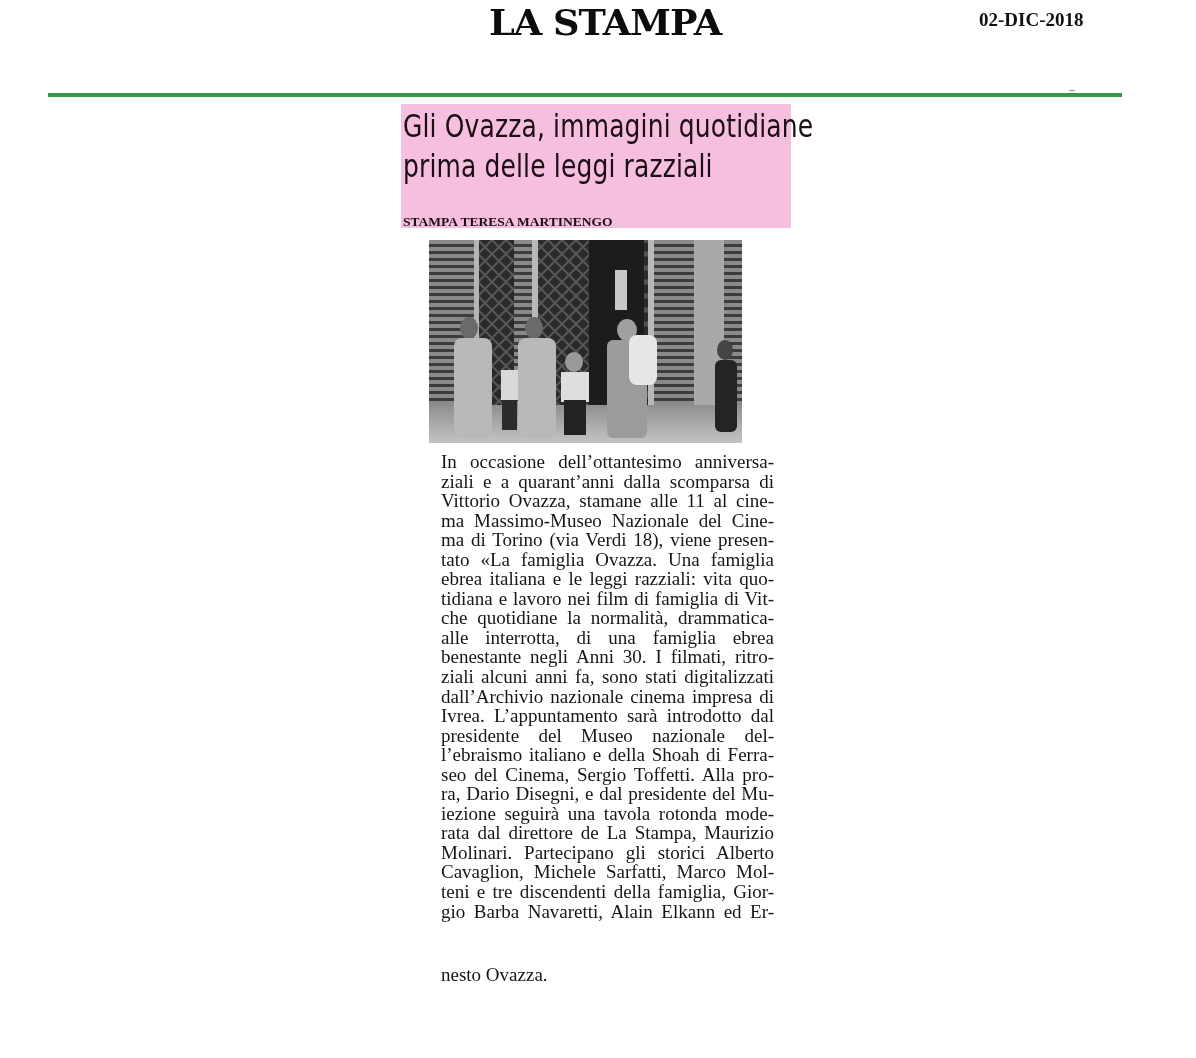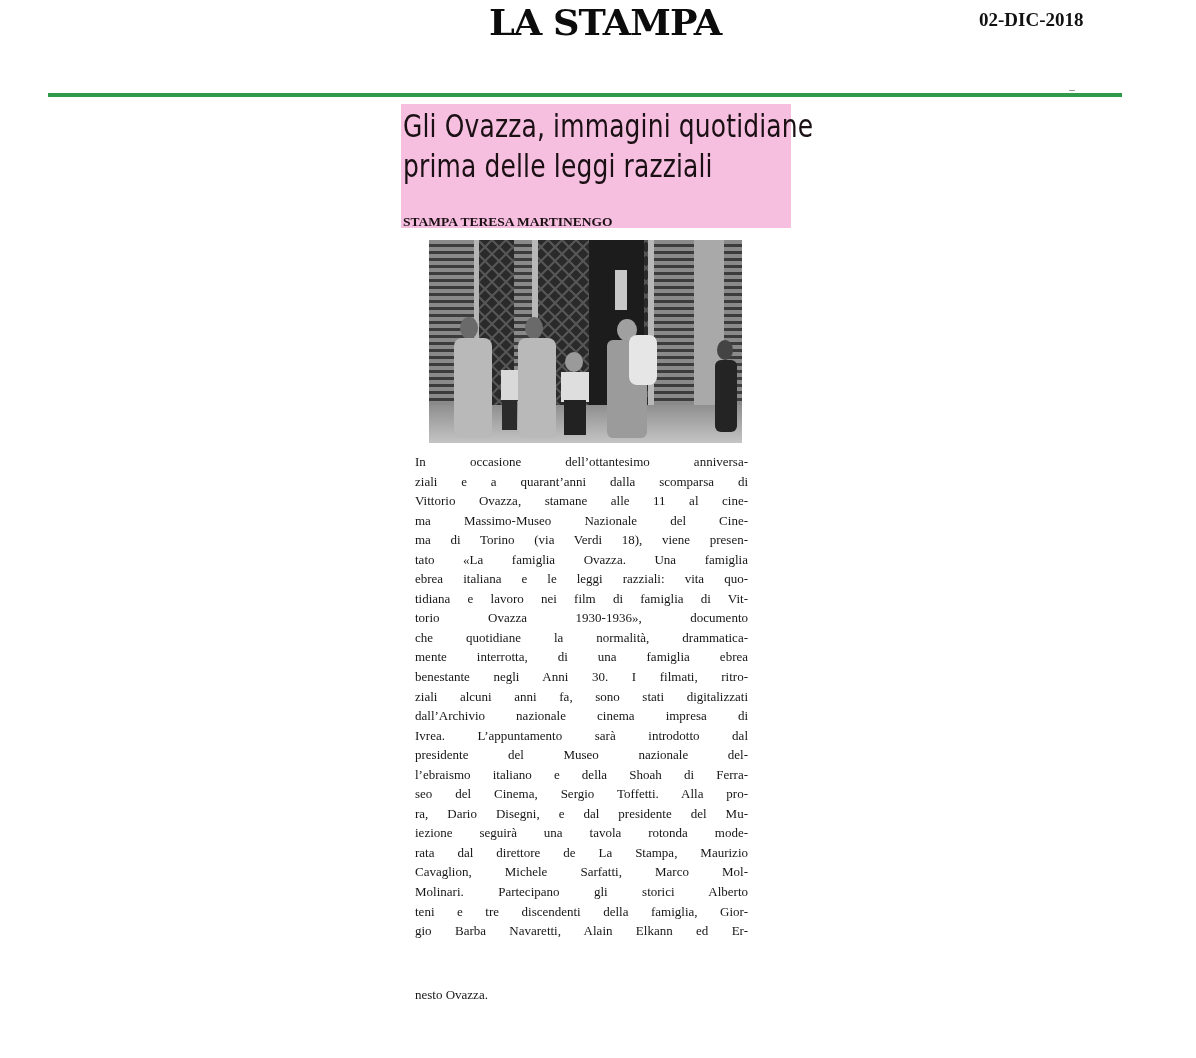--- a/index.html
+++ b/index.html
@@ -5,21 +5,21 @@
     html, body { margin: 0; padding: 0; background: #ffffff; }
     body { width: 1196px; height: 1058px; position: relative; overflow: hidden; font-family: "Liberation Serif", serif; color: #111; }
     .masthead { position: absolute; left: 489px; top: 0px; font-family: "DejaVu Serif", serif; font-weight: 900; font-size: 36px; letter-spacing: -1px; line-height: 44px; color: #0c0c0c; transform: scaleX(1.02); transform-origin: left; }
     .date { position: absolute; left: 969px; top: 9px; font-family: "Liberation Serif", serif; font-weight: bold; font-size: 19px; color: #111; margin-left: 10px; }
     .rule { position: absolute; left: 48px; top: 93px; width: 1074px; height: 4px; background: #2f9a4a; }
     .rule-dot { position: absolute; left: 1069px; top: 90px; width: 6px; height: 1px; background: #999; }
     .headline-box { position: absolute; left: 401px; top: 104px; width: 390px; height: 124px; background: #f6bfe0; }
     .headline { position: absolute; left: 403px; top: 106px; width: 390px; font-family: "DejaVu Sans", sans-serif; font-weight: normal; font-size: 32px; line-height: 40px; color: #1a1013; transform: scaleX(0.78); transform-origin: left top; white-space: nowrap; letter-spacing: 0.2px; }
     .byline { position: absolute; left: 403px; top: 214px; font-family: "Liberation Serif", serif; font-weight: bold; font-size: 13.5px; color: #1a1013; letter-spacing: 0px; }
     .photo { position: absolute; left: 429px; top: 240px; width: 313px; height: 203px; overflow: hidden; background: #6e6e6e; }
-    .body-text { position: absolute; left: 415px; top: 452px; width: 333px; font-family: "Liberation Serif", serif; font-size: 13px; line-height: 19.55px; color: #161616; text-align: justify; }
+    .body-text { position: absolute; left: 441px; top: 452px; width: 333px; font-family: "Liberation Serif", serif; font-size: 19px; line-height: 19.55px; color: #161616; text-align: justify; }
     .body-text .line { display: block; white-space: nowrap; text-align-last: justify; text-align: justify; }
     .body-text .line.last { text-align-last: left; margin-top: 44px; }
   </style>
 </head>
 <body>
 
 <div class="masthead">LA STAMPA</div>
 <div class="date">02-DIC-2018</div>
 <div class="rule"></div>
 <div class="rule-dot"></div>
@@ -84,31 +84,30 @@
 
 <div class="body-text" id="body-text">
     <span class="line">In occasione dell’ottantesimo anniversa-</span>
     <span class="line">ziali e a quarant’anni dalla scomparsa di</span>
     <span class="line">Vittorio Ovazza, stamane alle 11 al cine-</span>
     <span class="line">ma Massimo-Museo Nazionale del Cine-</span>
     <span class="line">ma di Torino (via Verdi 18), viene presen-</span>
     <span class="line">tato «La famiglia Ovazza. Una famiglia</span>
     <span class="line">ebrea italiana e le leggi razziali: vita quo-</span>
     <span class="line">tidiana e lavoro nei film di famiglia di Vit-</span>
-    <span class="line">torio Ovazza 1930-1936», documento</span>
     <span class="line">che quotidiane la normalità, drammatica-</span>
-    <span class="line">mente interrotta, di una famiglia ebrea</span>
+    <span class="line">alle interrotta, di una famiglia ebrea</span>
     <span class="line">benestante negli Anni 30. I filmati, ritro-</span>
     <span class="line">ziali alcuni anni fa, sono stati digitalizzati</span>
     <span class="line">dall’Archivio nazionale cinema impresa di</span>
     <span class="line">Ivrea. L’appuntamento sarà introdotto dal</span>
     <span class="line">presidente del Museo nazionale del-</span>
     <span class="line">l’ebraismo italiano e della Shoah di Ferra-</span>
     <span class="line">seo del Cinema, Sergio Toffetti. Alla pro-</span>
     <span class="line">ra, Dario Disegni, e dal presidente del Mu-</span>
     <span class="line">iezione seguirà una tavola rotonda mode-</span>
     <span class="line">rata dal direttore de La Stampa, Maurizio</span>
+    <span class="line">Molinari. Partecipano gli storici Alberto</span>
     <span class="line">Cavaglion, Michele Sarfatti, Marco Mol-</span>
-    <span class="line">Molinari. Partecipano gli storici Alberto</span>
     <span class="line">teni e tre discendenti della famiglia, Gior-</span>
     <span class="line">gio Barba Navaretti, Alain Elkann ed Er-</span>
     <span class="line last">nesto Ovazza.</span>
   </div>
 
 </body></html>

